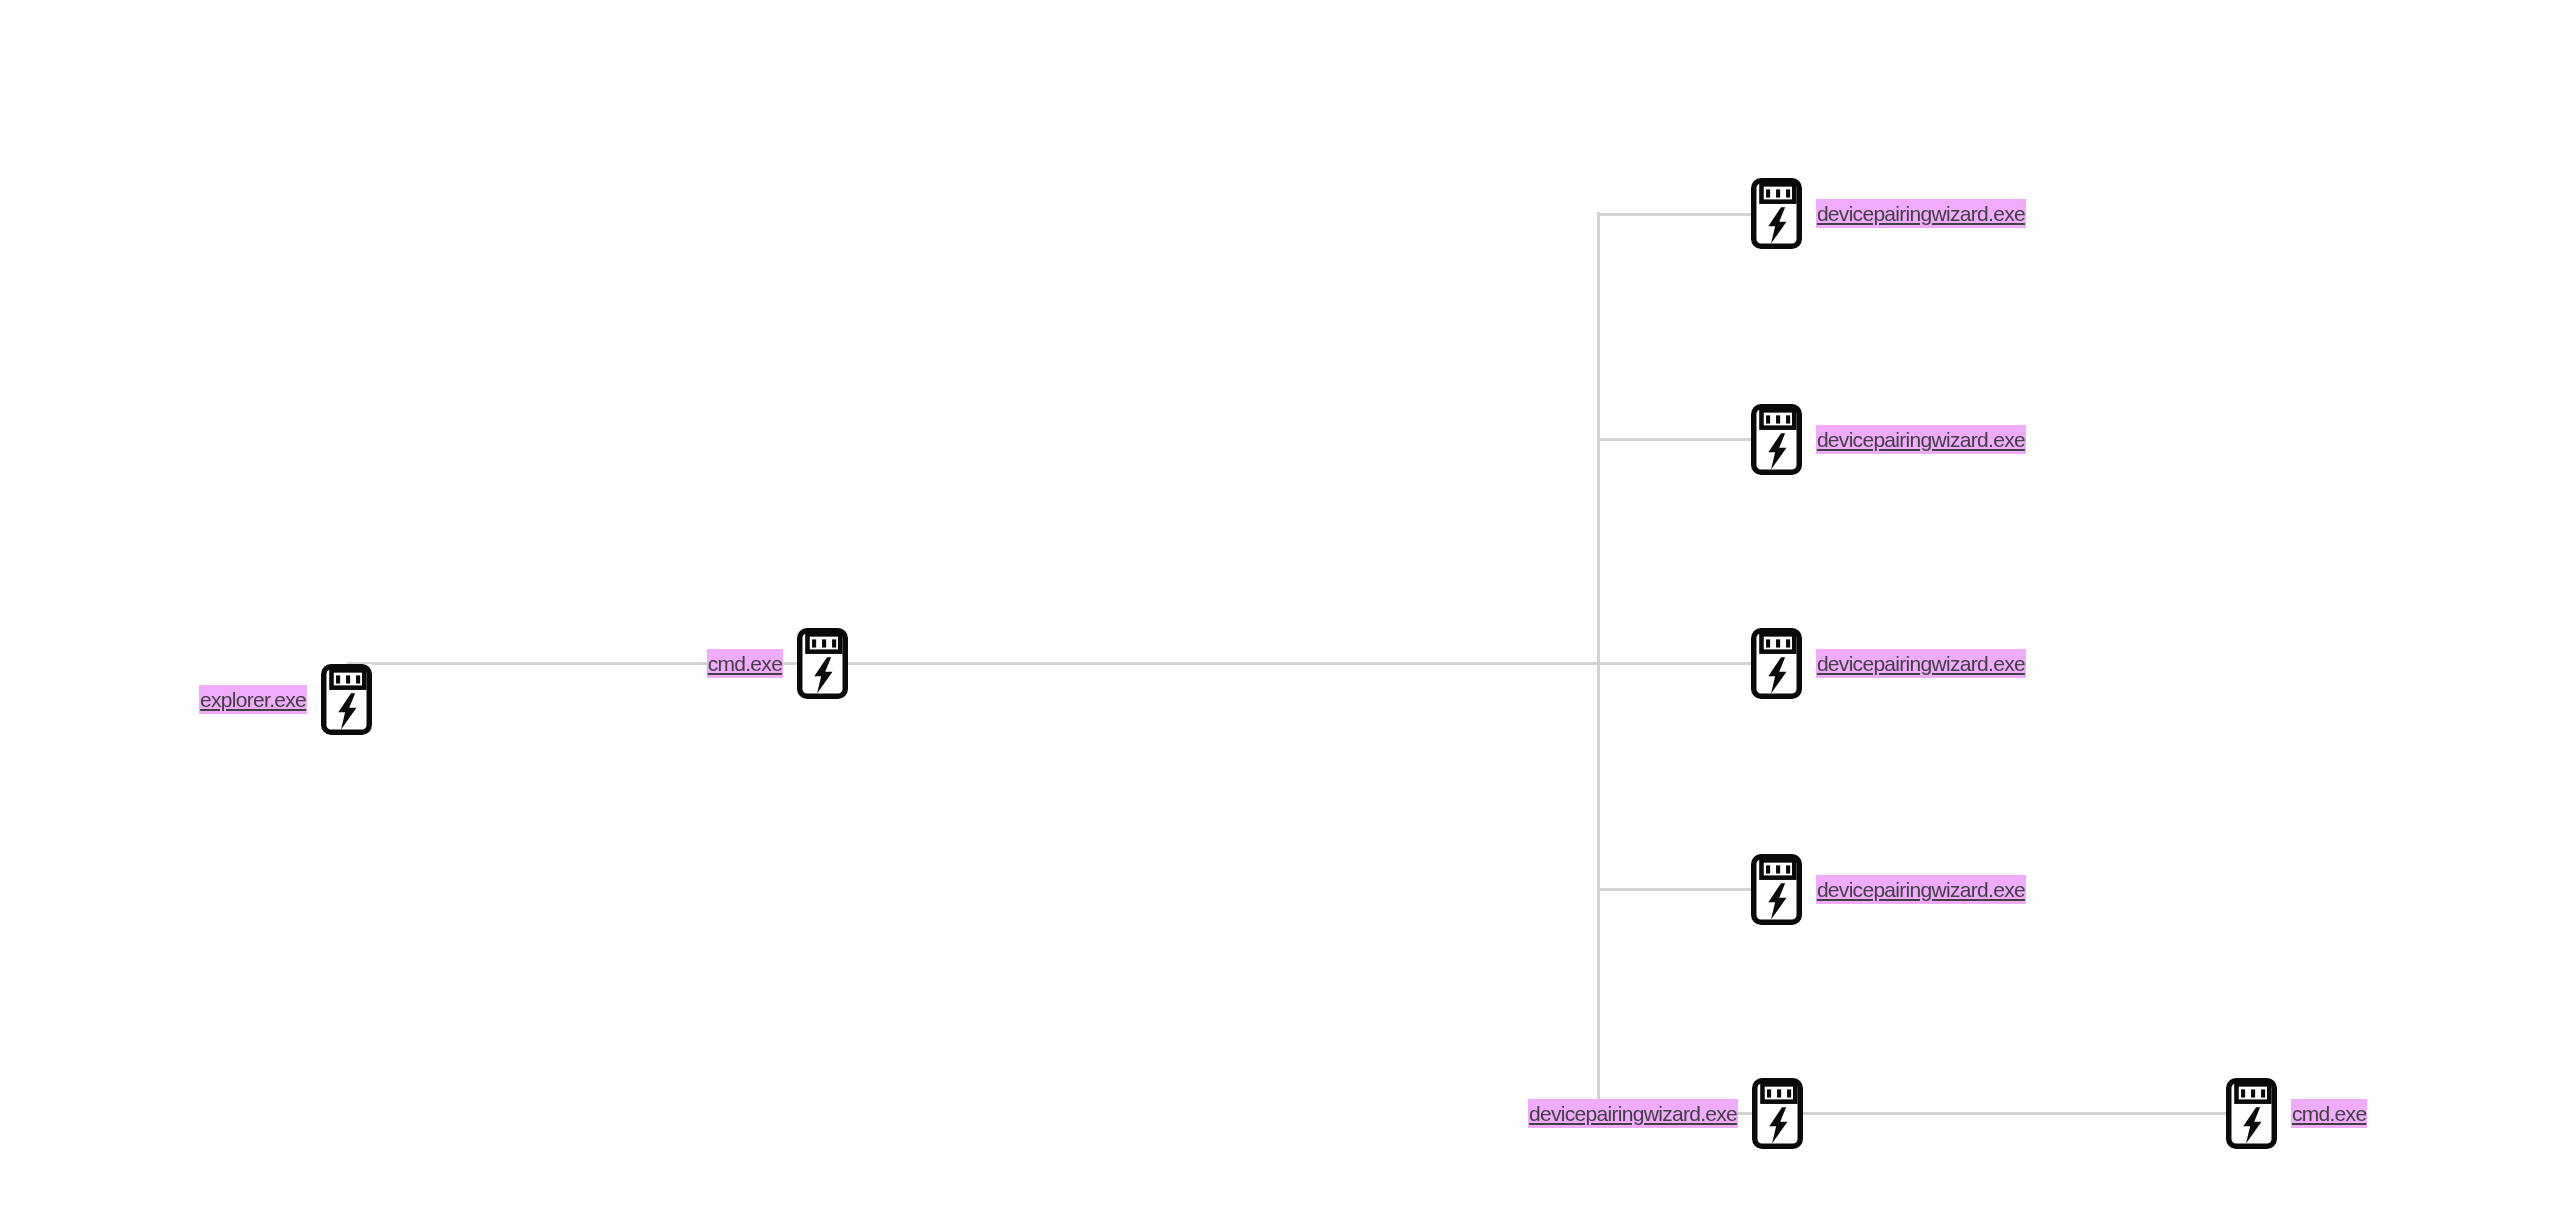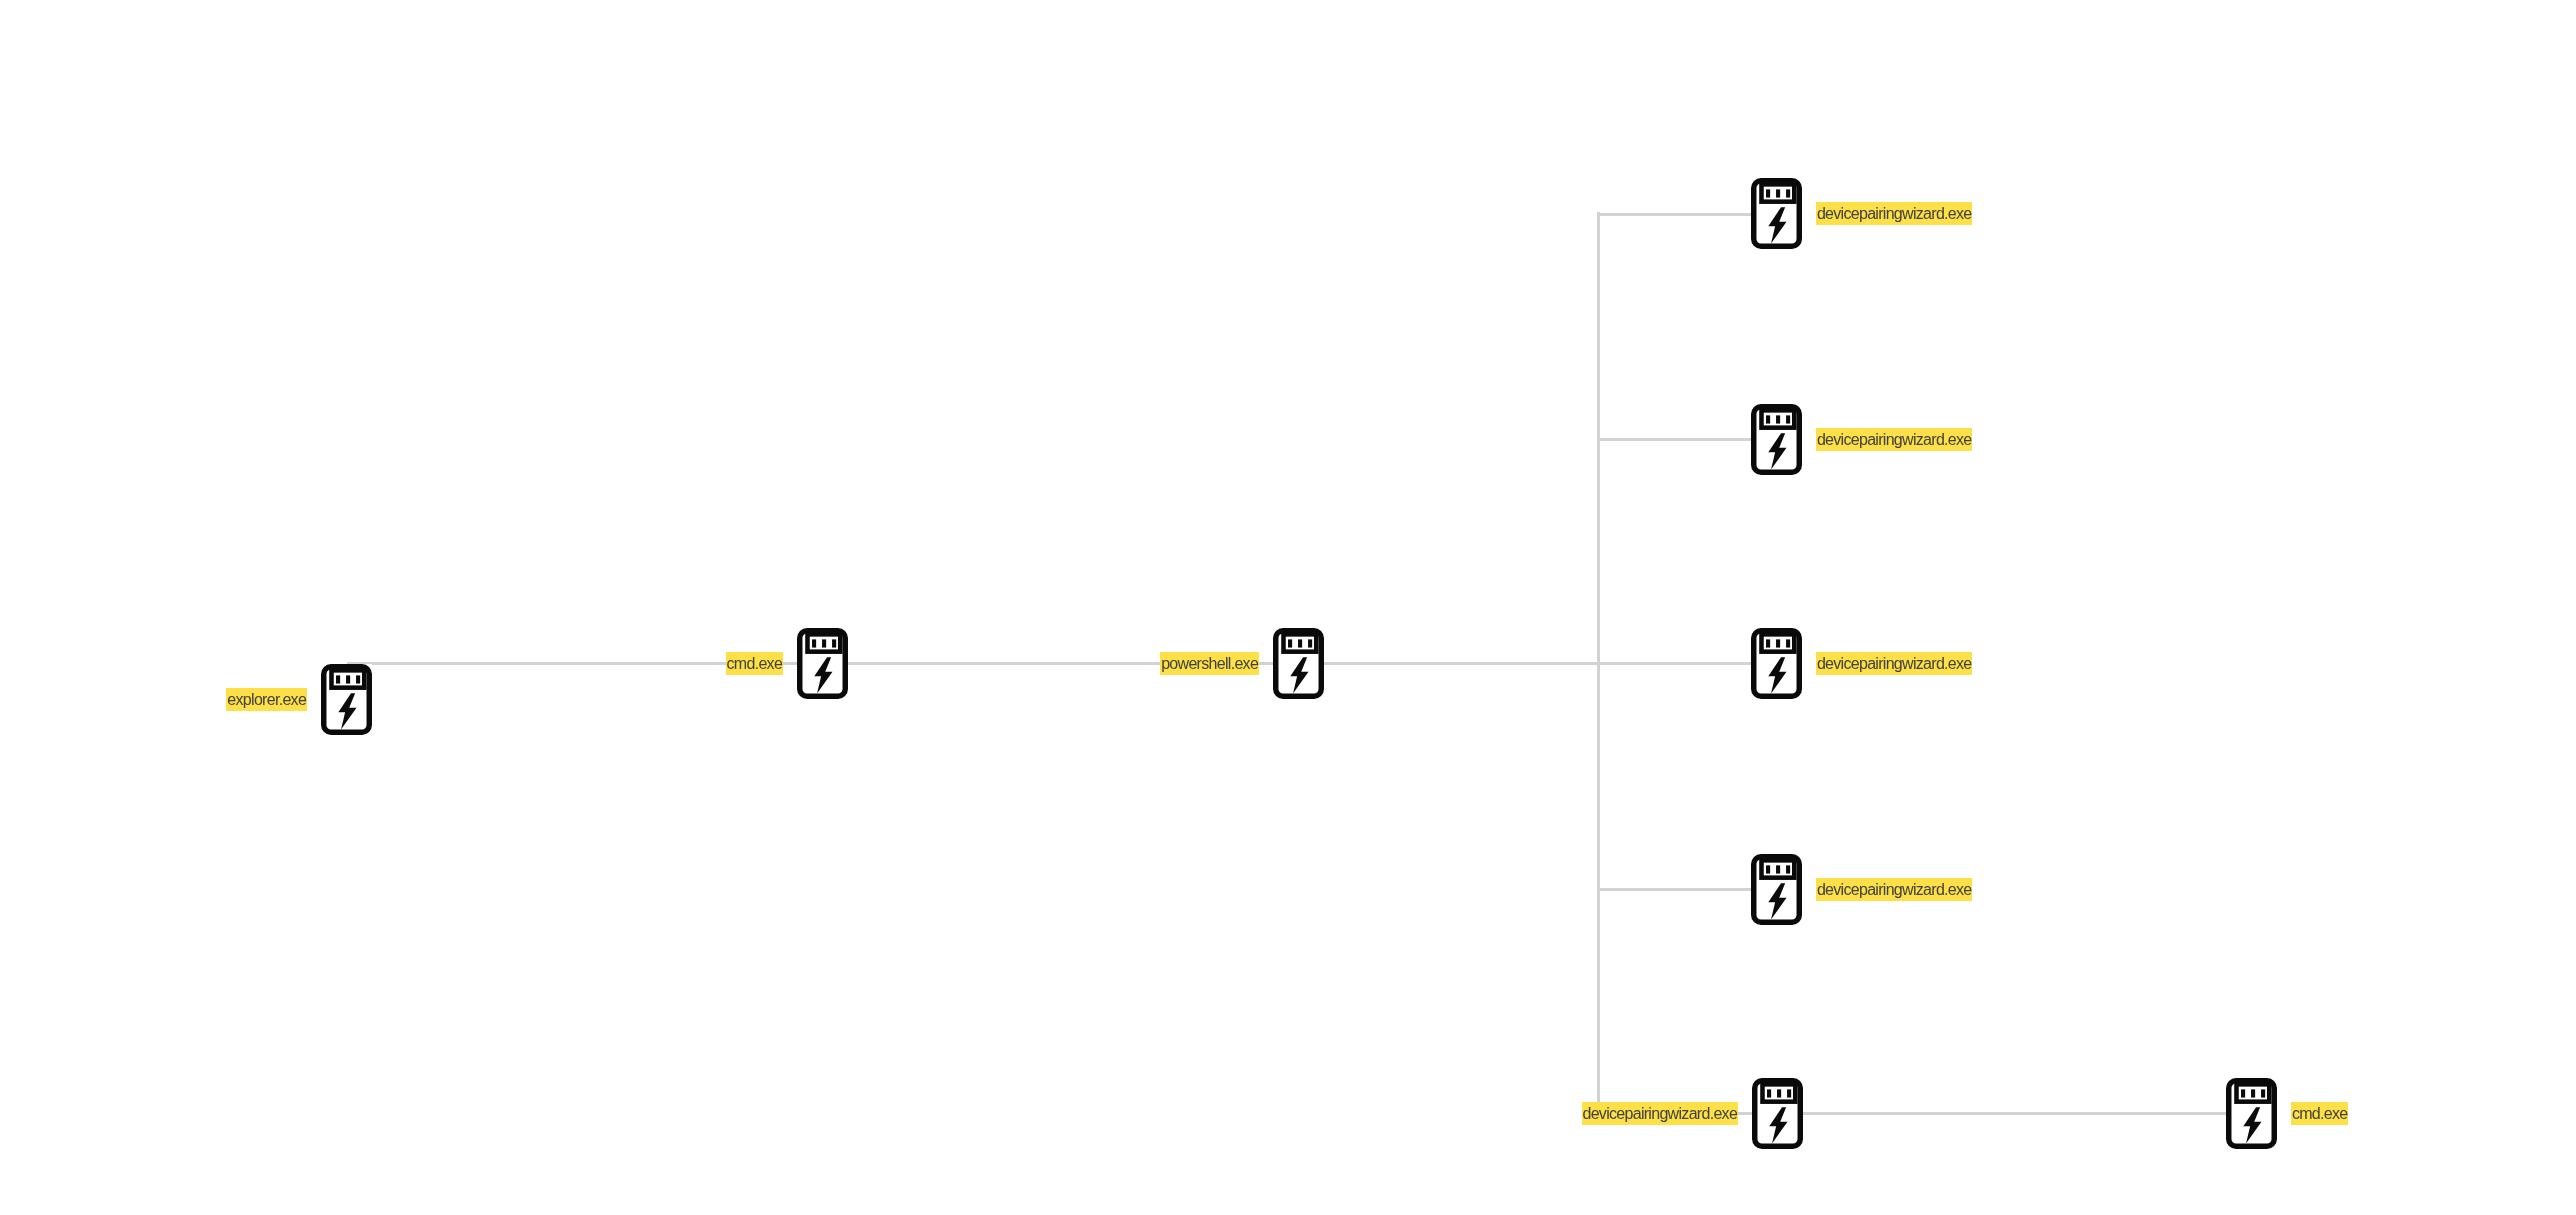--- a/index.html
+++ b/index.html
@@ -28,27 +28,28 @@
   }
   
   .node {
     position: absolute;
     display: flex;
     align-items: center;
     gap: 14px;
     cursor: pointer;
   }
   .node .label {
-    font-size: 16px;
+    font-size: 21px;
     letter-spacing: -0.7px;
     color: #414141;
-    background: #fde047;
+    background: #f0abfc;
     padding: 2.8px 0.9px;
     white-space: nowrap;
     line-height: 1.1;
+    text-decoration: underline;
   }
   .node .icon {
     display: block;
     width: 51px;
     height: 71px;
     flex: 0 0 auto;
     background: #ffffff;
   }
   .node .icon svg {
     display: block;
@@ -92,28 +93,20 @@
 
   <div class="node" style="right:1728px; top:628px;">
     <span class="label">cmd.exe</span>
     <span class="icon">
       <svg viewBox="0 0 56 78">
           <use href="#proc-icon"></use>
         </svg>
     </span>
   </div>
 
-  <div class="node" style="right:1252px; top:628px;">
-    <span class="label">powershell.exe</span>
-    <span class="icon">
-      <svg viewBox="0 0 56 78">
-          <use href="#proc-icon"></use>
-        </svg>
-    </span>
-  </div>
 
   <div class="node" style="left:1751px; top:178px;">
     <span class="icon">
       <svg viewBox="0 0 56 78">
           <use href="#proc-icon"></use>
         </svg>
     </span>
     <span class="label">devicepairingwizard.exe</span>
   </div>
 

